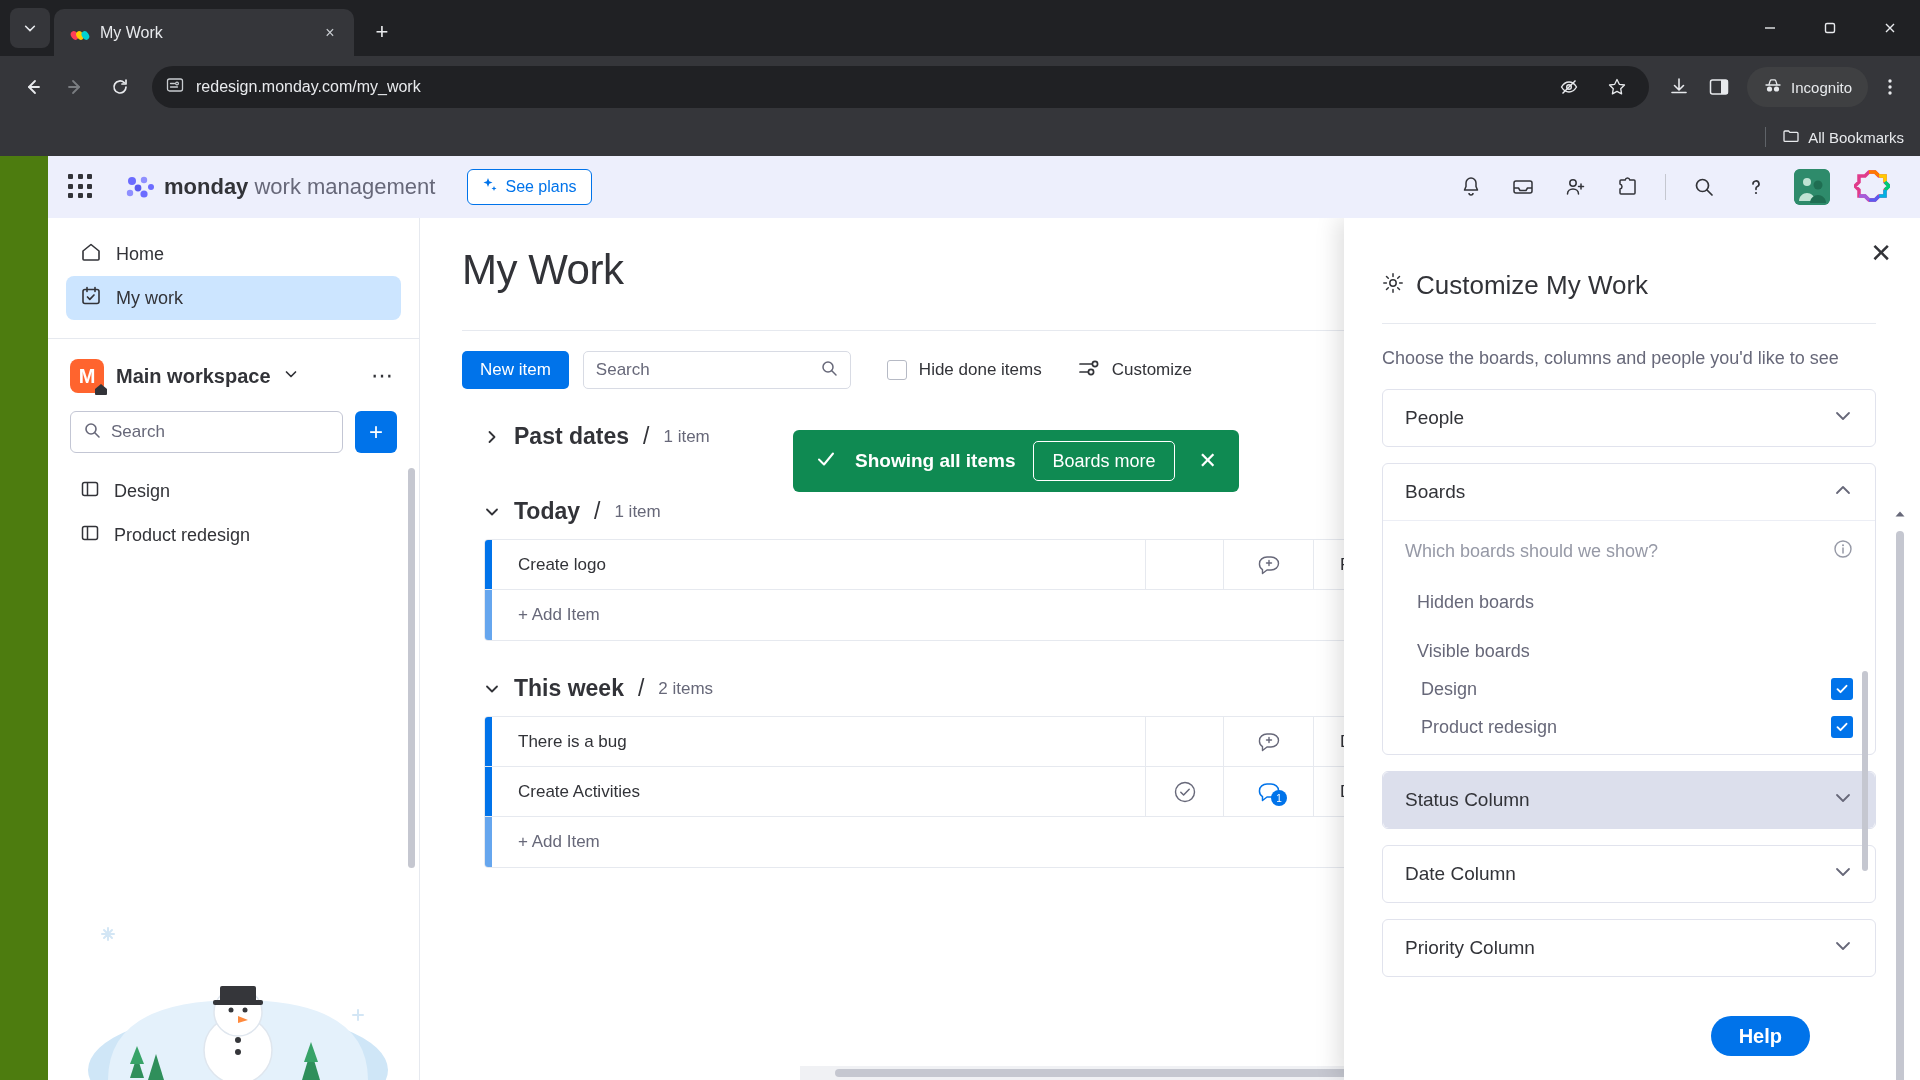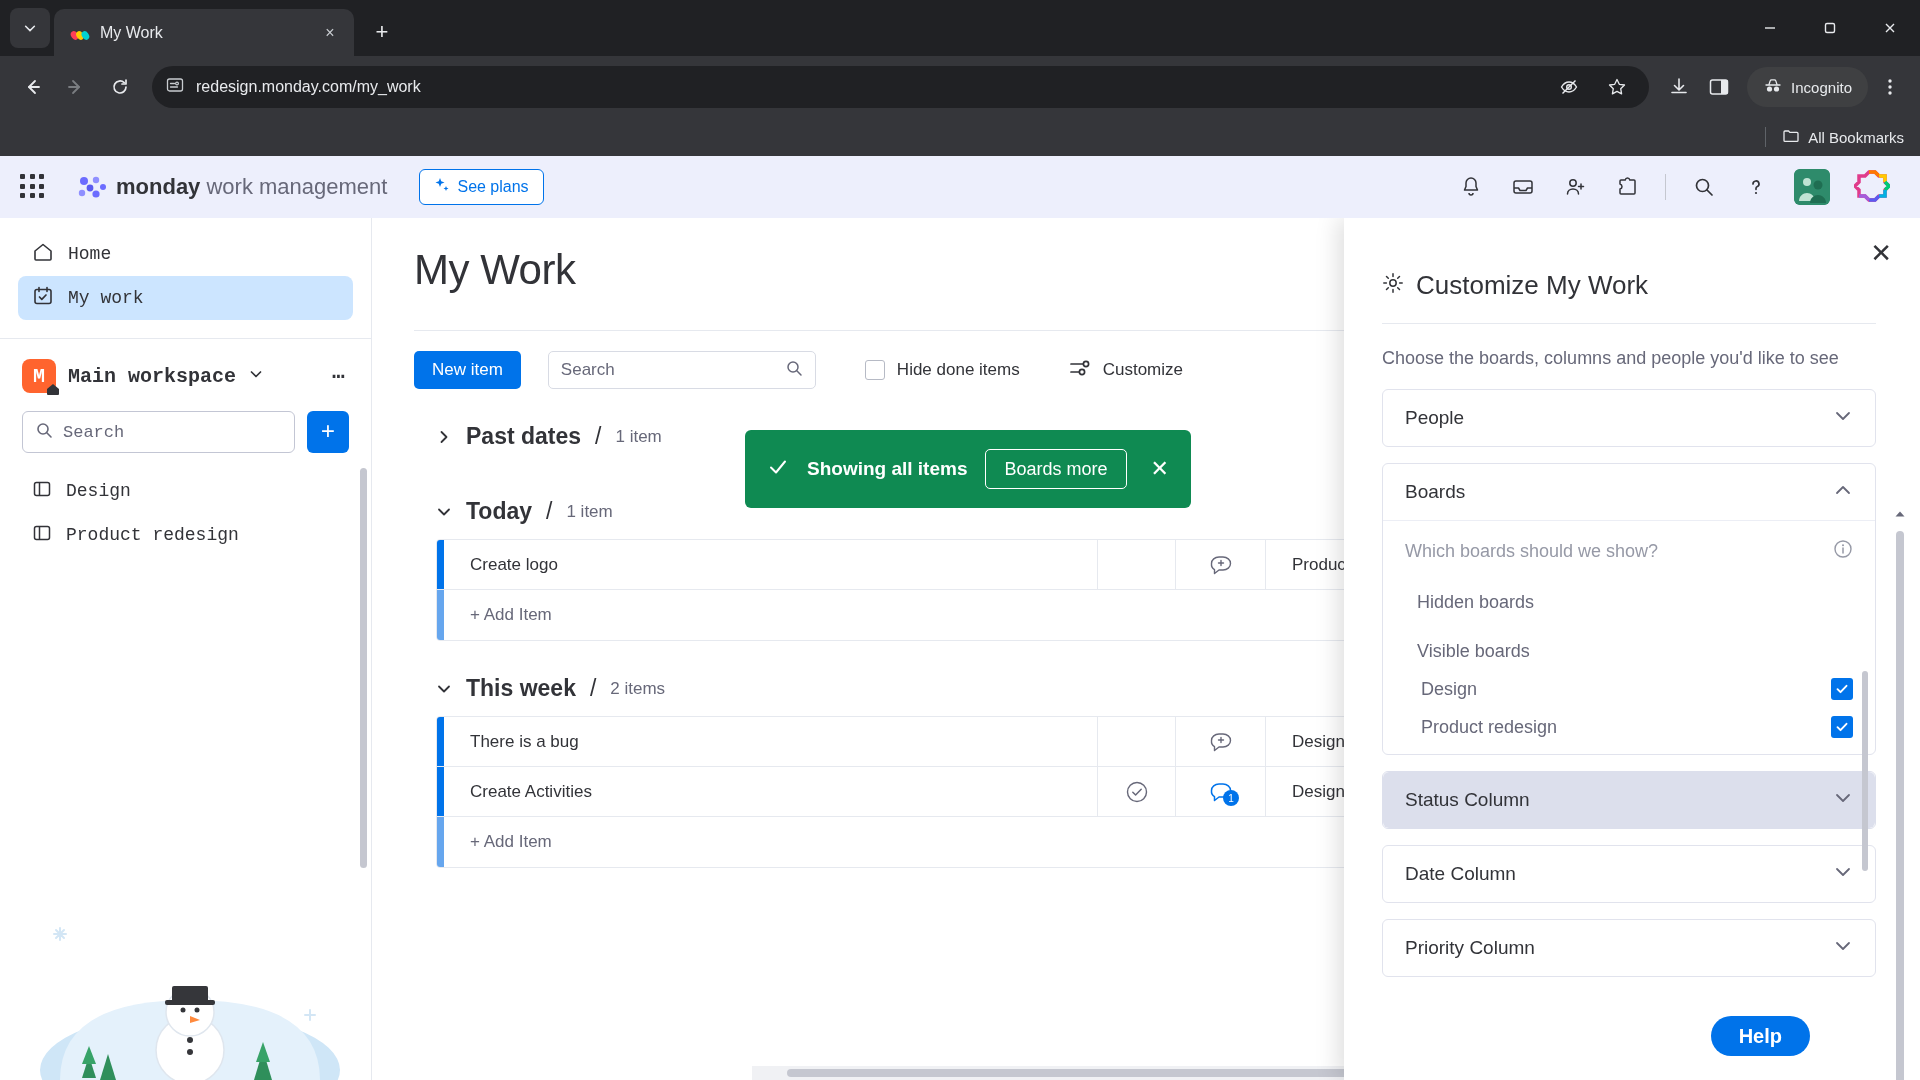--- a/index.html
+++ b/index.html
@@ -45,21 +45,21 @@
   .incognito-pill {
     height:40px; border-radius:20px; background:#3f4042; display:flex; align-items:center;
     gap:8px; padding:0 16px; color:#e8eaed; font-size:15px; margin-left:6px; cursor:pointer;
   }
 
   .bookmarkbar { height:38px; background:#35363a; display:flex; align-items:center; justify-content:flex-end; padding-right:16px; gap:10px; flex:0 0 38px;padding-left:48px; }
   .bm-sep { width:1px; height:20px; background:#5f6368; margin-right:6px; }
   .bm-item { display:flex; align-items:center; gap:8px; color:#e8eaed; font-size:15px; cursor:pointer; }
 
   
-  .page { flex:1; background:#4d7c0f; position:relative; overflow:hidden; display:flex; flex-direction:column; }
+  .page { flex:1; background:#4d7c0f; position:relative; overflow:hidden; display:flex; flex-direction:column;padding-left:48px; }
 
   .m-header {
     height: 62px; background:#edeffc; display:flex; align-items:center; padding: 0 20px; gap: 14px; flex:0 0 62px;
     position:relative; z-index:5;
   }
   .grid-icon { width:26px;height:26px; display:grid; grid-template-columns:repeat(3,1fr); gap:3px; cursor:pointer; }
   .grid-icon i { width:5px;height:5px;border-radius:1px;background:#323338; display:block;}
   .brand { display:flex; align-items:center; gap:10px; margin-left:16px; }
   .brand-logo { width:30px; height:26px; position:relative; }
   .brand-text { font-size:22px; color:#323338; }
@@ -71,21 +71,21 @@
   }
   .header-right { margin-left:auto; display:flex; align-items:center; gap:24px; padding-right:10px; }
   .hdr-icon { width:28px;height:28px;display:flex;align-items:center;justify-content:center;color:#323338;cursor:pointer; }
   .hdr-sep { width:1px;height:26px;background:#c5c7d0; }
   .avatar { width:36px;height:36px;border-radius:6px;background:#2e8b6b;position:relative;overflow:hidden;cursor:pointer; }
   .logo-badge { width:36px;height:36px;cursor:pointer; }
 
   .body-area { flex:1; display:flex; position:relative; overflow:hidden; }
 
   
-  .sidebar { width:372px; flex:0 0 372px; background:#fff; border-right:1px solid #e6e9ef; display:flex; flex-direction:column; position:relative;font-family:Liberation Mono, monospace; }
+  .sidebar { width:372px; flex:0 0 372px; background:#fff; border-right:1px solid #e6e9ef; display:flex; flex-direction:column; position:relative; }
   .side-nav { padding:14px 18px 8px 18px; }
   .side-item {
     height:44px; border-radius:8px; display:flex; align-items:center; gap:14px; padding:0 14px;
     color:#323338; font-size:18px; cursor:pointer;
   }
   .side-item.active { background:#cce5ff; }
   .side-div { height:1px; background:#e6e9ef; margin: 10px 0 0 0; }
   .ws-row { display:flex; align-items:center; gap:12px; padding: 20px 22px 0 22px; }
   .ws-avatar { width:34px;height:34px;border-radius:8px;background:#ff642e;color:#fff;font-weight:bold;font-size:20px;display:flex;align-items:center;justify-content:center;position:relative; }
   .ws-home { position:absolute; right:-6px; bottom:-5px; width:18px;height:18px; }
@@ -102,21 +102,21 @@
   .board-item { height:44px; display:flex; align-items:center; gap:14px; color:#323338; font-size:18px; border-radius:6px; padding:0 10px; cursor:pointer; }
   .side-scroll { position:absolute; right:4px; top:250px; width:7px; height:400px; background:#c5c7d0; border-radius:4px; }
 
   .snowman-wrap { position:absolute; left:0; bottom:0; width:372px; height:180px; overflow:hidden; }
 
   
   .main { flex:1; background:#fff; position:relative; overflow:hidden; padding: 0 0 0 0; }
   .main-inner { padding: 28px 0 0 42px; }
   .page-title { font-size:42px; color:#323338; font-weight:normal; letter-spacing:-0.5px; }
   .title-rule { height:1px; background:#e6e9ef; margin: 36px 0 0 0; width: 1060px;}
-  .toolbar-row { display:flex; align-items:center; gap:27px; padding: 20px 0 0 0; }
+  .toolbar-row { display:flex; align-items:center; gap:14px; padding: 20px 0 0 0; }
   .btn-new {
     background:#0073ea; color:#fff; height:38px; border-radius:5px; padding: 0 18px;
     display:flex; align-items:center; font-size:17px; cursor:pointer; border:none;
   }
   .search-box {
     width:268px; height:38px; border:1px solid #d8dbe4; border-radius:5px; display:flex; align-items:center;
     padding: 0 12px; gap:8px; color:#676879; font-size:17px; background:#fff;
   }
   .search-box .txt { flex:1; }
   .chk-row { display:flex; align-items:center; gap:12px; margin-left:22px; color:#323338; font-size:17px; cursor:pointer; }
@@ -141,21 +141,21 @@
   .tcheck { width:78px; flex:0 0 78px; display:flex; align-items:center; justify-content:center; border-left:1px solid #e6e9ef; height:100%;}
   .tchat { width:90px; flex:0 0 90px; display:flex; align-items:center; justify-content:center; border-left:1px solid #e6e9ef; height:100%; position:relative;}
   .tboard { width:230px; flex:0 0 230px; padding-left:26px; font-size:17px; color:#323338; border-left:1px solid #e6e9ef; height:100%; display:flex; align-items:center;}
   .chat-badge { position:absolute; right:26px; bottom:10px; width:16px;height:16px;border-radius:50%;background:#0073ea;color:#fff;font-size:10px;display:flex;align-items:center;justify-content:center; }
 
   .main-hscroll { position:absolute; left:380px; bottom:0; height:14px; width:1150px; background:#f0f1f4; }
   .main-hscroll i { position:absolute; left:35px; top:3px; height:8px; width:620px; background:#c5c7d0; border-radius:4px; display:block;}
 
   
   .toast {
-    position:absolute; left:745px; top:212px; height:78px; background:#0f8a52; border-radius:6px;
+    position:absolute; left:745px; top:212px; height:62px; background:#0f8a52; border-radius:6px;
     display:flex; align-items:center; gap:18px; padding: 0 22px; z-index:30; color:#fff;
   }
   .toast-text { font-size:19px; font-weight:bold; }
   .toast-btn { border:1px solid #ffffff; border-radius:5px; height:40px; padding:0 18px; display:flex; align-items:center; font-size:18px; cursor:pointer; }
   .toast-x { font-size:22px; cursor:pointer; margin-left:6px; }
 
   
   .panel {
     position:absolute; right:0; top:0; width:576px; height:100%; background:#fff;
     box-shadow: -6px 0 22px rgba(0,0,0,0.13); z-index:20; display:flex; flex-direction:column;

